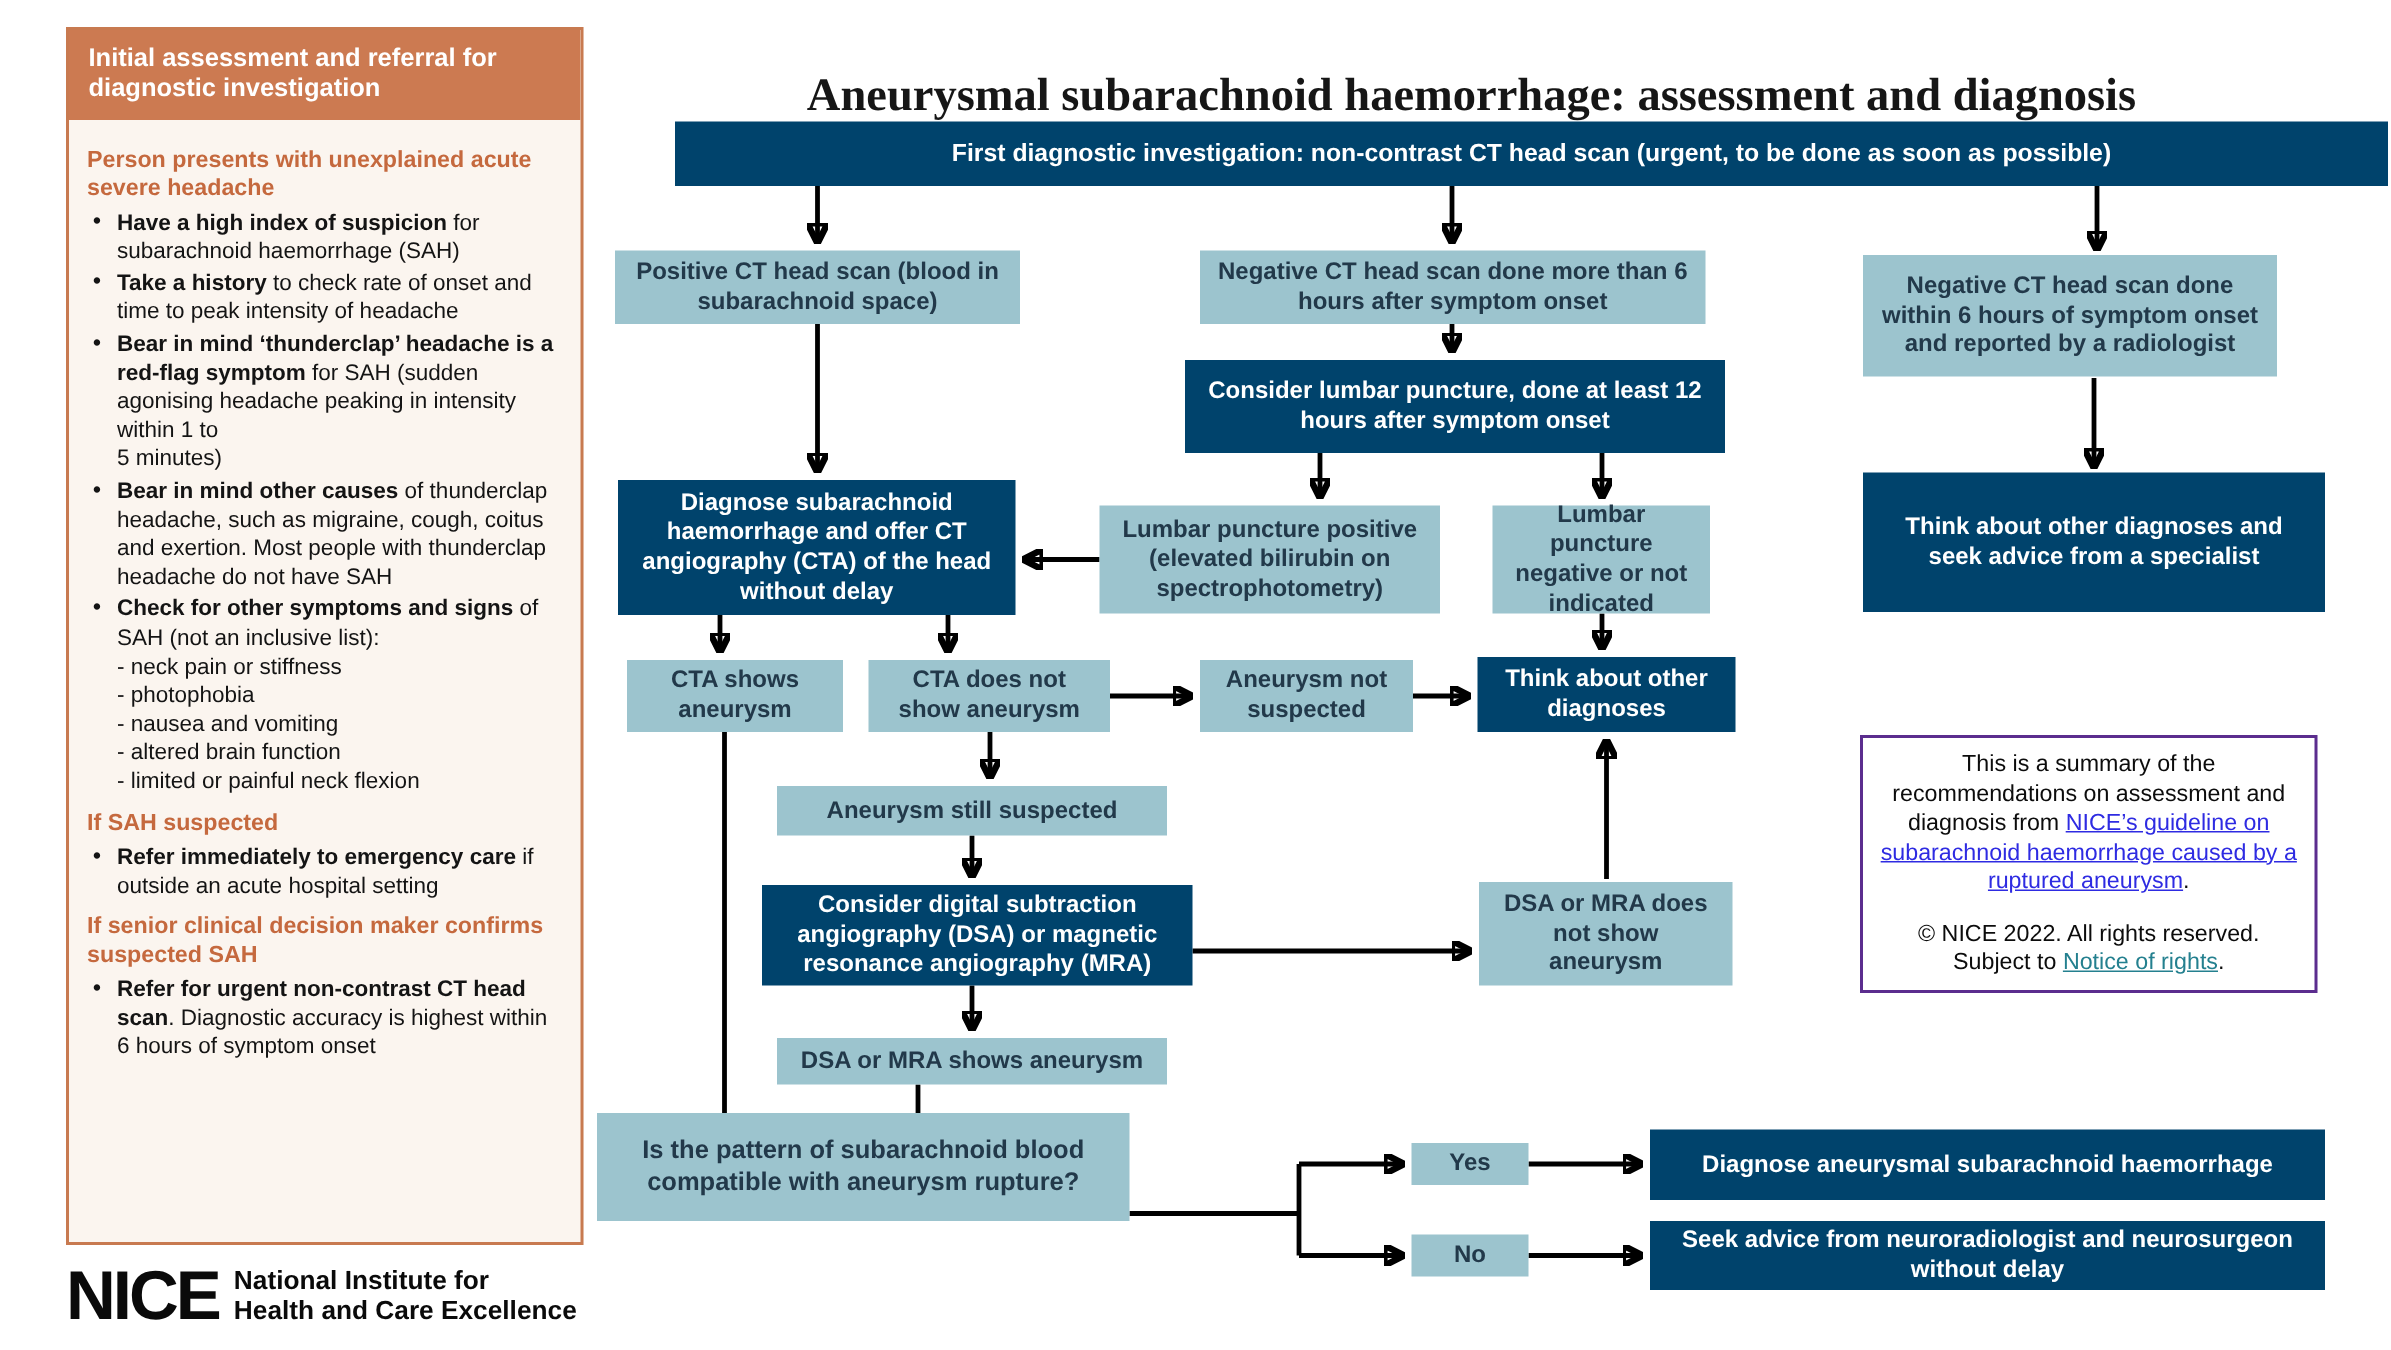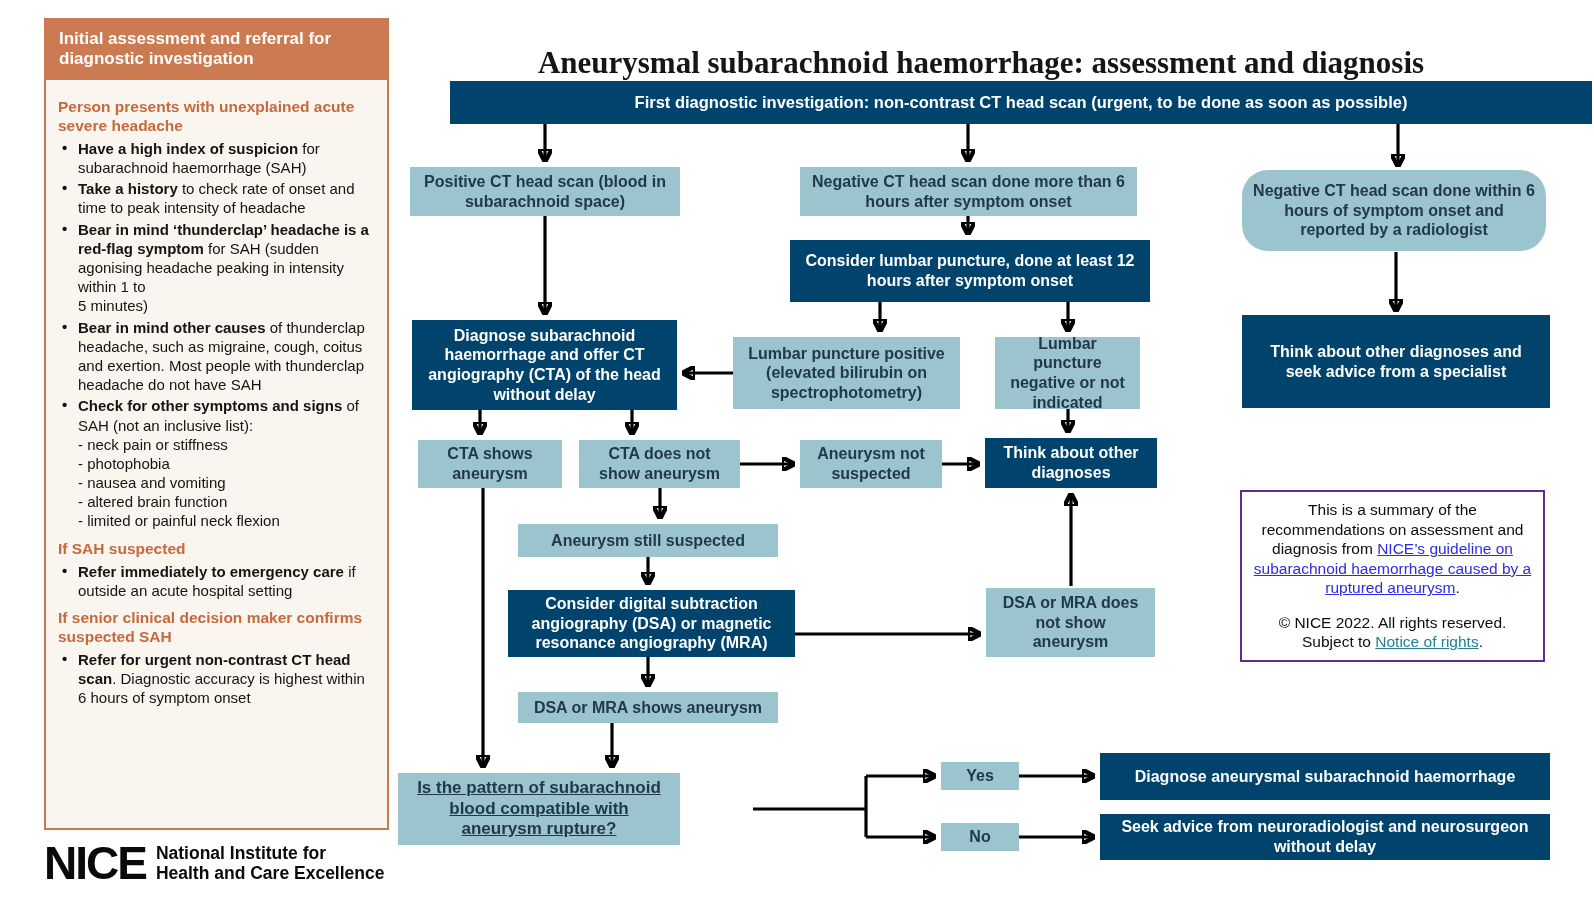--- a/index.html
+++ b/index.html
@@ -120,21 +120,21 @@
     <path d="M1019,837 H1094" marker-end="url(#ah)"></path>
   </g>
 </svg>
 
 <div class="node dark" style="left:410px;top:81px;width:1142px;height:43px;font-size:16.5px;margin-left:40px;">First diagnostic investigation: non-contrast CT head scan (urgent, to be done as soon as possible)</div>
 
 <div class="node light" style="left:410px;top:167px;width:270px;height:49px;">Positive CT head scan (blood in subarachnoid space)</div>
 
 <div class="node light" style="left:800px;top:167px;width:337px;height:49px;">Negative CT head scan done more than 6 hours after symptom onset</div>
 
-<div class="node light" style="left:1242px;top:170px;width:304px;height:81px;border-radius:26px;">Negative CT head scan done within 6 hours of symptom onset and reported by a radiologist</div>
+<div class="node light" style="left:1242px;top:170px;width:276px;height:81px;">Negative CT head scan done within 6 hours of symptom onset and reported by a radiologist</div>
 
 <div class="node dark" style="left:790px;top:240px;width:360px;height:62px;">Consider lumbar puncture, done at least 12 hours after symptom onset</div>
 
 <div class="node dark" style="left:412px;top:320px;width:265px;height:90px;">Diagnose subarachnoid haemorrhage and offer CT angiography (CTA) of the head without delay</div>
 
 <div class="node light" style="left:733px;top:337px;width:227px;height:72px;">Lumbar puncture positive (elevated bilirubin on spectrophotometry)</div>
 
 <div class="node light" style="left:995px;top:337px;width:145px;height:72px;">Lumbar puncture negative or not indicated</div>
 
 <div class="node dark" style="left:1242px;top:315px;width:308px;height:93px;">
@@ -150,21 +150,21 @@
 <div class="node dark" style="left:985px;top:438px;width:172px;height:50px;">Think about other diagnoses</div>
 
 <div class="node light" style="left:518px;top:524px;width:260px;height:33px;">Aneurysm still suspected</div>
 
 <div class="node dark" style="left:508px;top:590px;width:287px;height:67px;">Consider digital subtraction angiography (DSA) or magnetic resonance angiography (MRA)</div>
 
 <div class="node light" style="left:986px;top:588px;width:169px;height:69px;">DSA or MRA does not show aneurysm</div>
 
 <div class="node light" style="left:518px;top:692px;width:260px;height:31px;">DSA or MRA shows aneurysm</div>
 
-<div class="node light" style="left:398px;top:773px;width:282px;height:72px;font-size:17px;font-weight:700;text-decoration:underline;">Is the pattern of subarachnoid blood compatible with aneurysm rupture?</div>
+<div class="node light" style="left:398px;top:742px;width:355px;height:72px;font-size:17px;font-weight:700;">Is the pattern of subarachnoid blood compatible with aneurysm rupture?</div>
 
 <div class="node light" style="left:941px;top:762px;width:78px;height:28px;text-align:center;">Yes</div>
 
 <div class="node light" style="left:941px;top:823px;width:78px;height:28px;">No</div>
 
 <div class="node dark" style="left:1100px;top:753px;width:450px;height:47px;">Diagnose aneurysmal subarachnoid haemorrhage</div>
 
 <div class="node dark" style="left:1100px;top:814px;width:450px;height:46px;">Seek advice from neuroradiologist and neurosurgeon without delay</div>
 
 <div class="summary">

